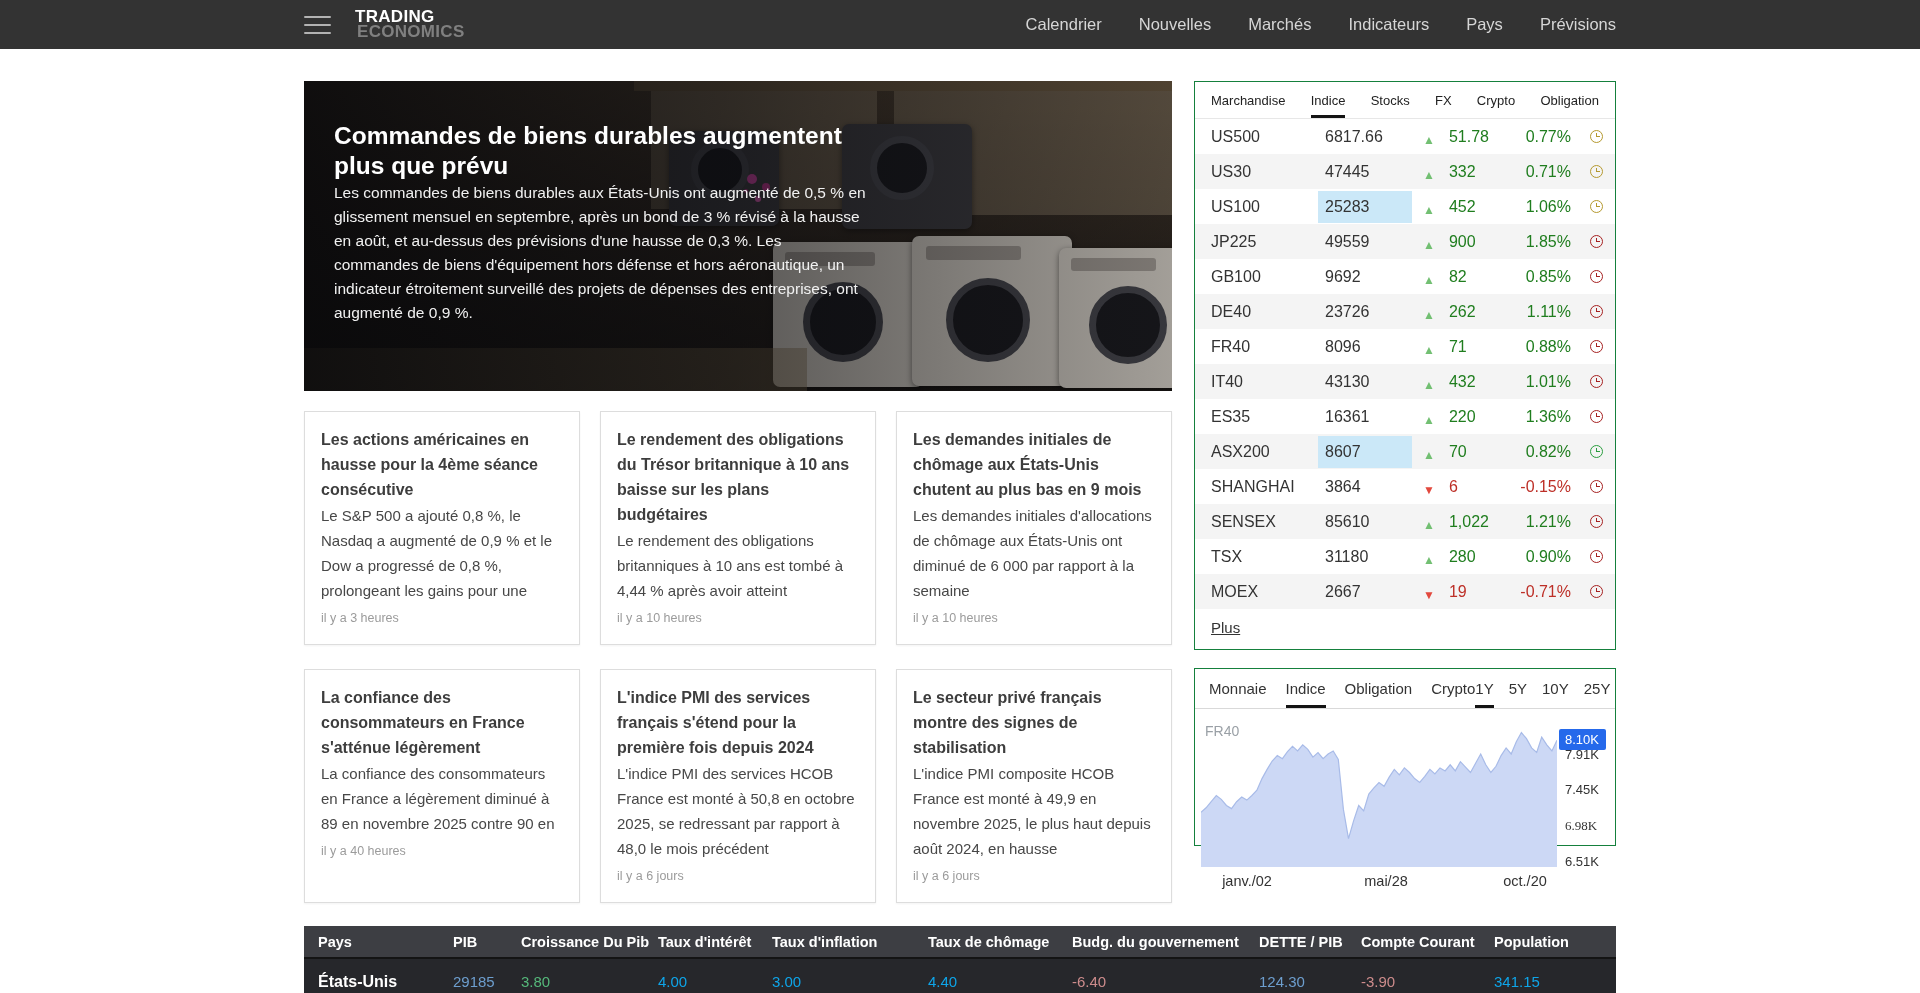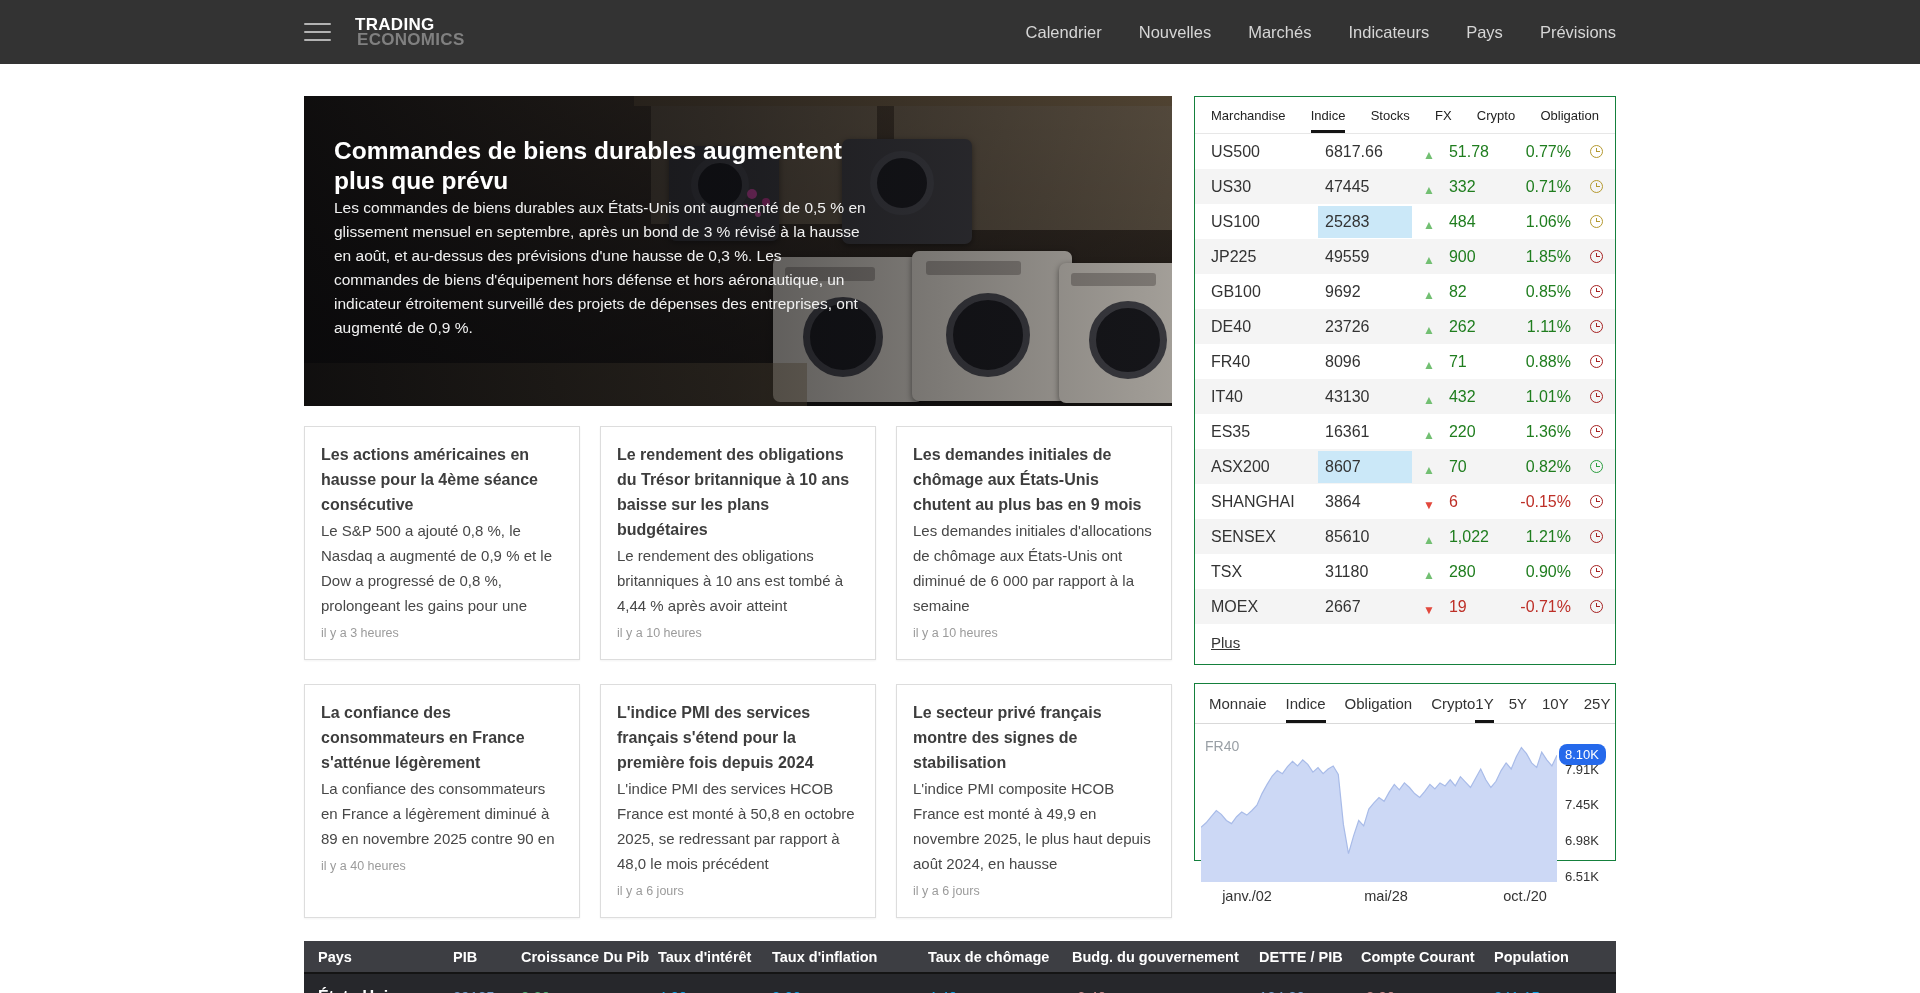--- a/index.html
+++ b/index.html
@@ -1,21 +1,21 @@
 <!DOCTYPE html>
 <html><head>
 <meta charset="utf-8">
 <style>
   *{margin:0;padding:0;box-sizing:border-box}
   html,body{width:1920px;height:993px;overflow:hidden;background:#fff;
     font-family:"Liberation Sans","DejaVu Sans",sans-serif;color:#333}
   a{text-decoration:none;color:inherit}
 
   
-  .navbar{height:64px;background:#333333;width:100%}
+  .navbar{height:49px;background:#333333;width:100%}
   .nav-inner{width:1312px;margin:0 auto;height:100%;display:flex;align-items:center}
   .burger{display:flex;flex-direction:column;gap:6px;width:27px;cursor:pointer;margin-right:24px}
   .burger i{height:2px;background:#b3b3b3;border-radius:1px}
   .logo{line-height:14px;cursor:pointer}
   .logo .l1{display:block;color:#ffffff;font-weight:bold;font-size:17px;letter-spacing:.3px}
   .logo .l2{display:block;color:#808080;font-weight:bold;font-size:17px;letter-spacing:.3px;margin-left:2px;margin-top:1px}
   .nav-links{margin-left:auto;display:flex;gap:37px}
   .nav-links a{color:#d6d6d6;font-size:16.5px}
 
   
@@ -79,21 +79,21 @@
   .chead{display:flex;align-items:stretch;height:40px;padding:0 14px;border-bottom:1px solid #d9d9d9;font-size:15px}
   .ctabs{display:flex;gap:19px}
   .ctab,.crange{display:flex;align-items:center;border-bottom:3px solid transparent;padding-top:3px;cursor:pointer;color:#333}
   .ctab.active,.crange.active{border-bottom-color:#141414}
   .cranges{margin-left:auto;display:flex;gap:15px;color:#444}
   .chart-body{position:relative;height:146px;margin:12px 6px 0 6px}
   .series-label{position:absolute;top:2px;left:4px;font-size:14px;color:#9aa0a6;z-index:3}
   #fr40-svg{position:absolute;left:0;top:0}
   #ylabels{position:absolute;left:356px;top:0;bottom:0;width:54px}
   .ylab{position:absolute;left:8px;font-size:13px;color:#333;white-space:nowrap}
-  .cur-badge{position:absolute;left:2px;background:#2569eb;color:#fff;font-size:13px;padding:3px 7px 3px 6px;border-radius:8px;z-index:4;white-space:nowrap}
+  .cur-badge{position:absolute;left:2px;background:#2569eb;color:#fff;font-size:13px;padding:3px 7px 3px 6px;border-radius:2px;z-index:4;white-space:nowrap}
   .chart-xrow{position:relative;height:20px;margin:6px 6px 0 6px}
   .xlab{position:absolute;transform:translateX(-50%);font-size:14.5px;color:#333;white-space:nowrap}
 
   
   .ticker{margin-top:23px;font-size:15px}
   .thead,.trow{display:grid;grid-template-columns:135px 68px 137px 114px 156px 144px 187px 102px 133px 1fr;align-items:center;padding-left:14px}
   .thead{background:#3d3e43;height:33px;border-bottom:2px solid #141414}
   .thead span{color:#fff;font-weight:bold;font-size:14.5px;cursor:pointer}
   .trow{background:#26272b;height:45px}
   .tcell{cursor:pointer;color:#c3cdd4}
@@ -245,21 +245,21 @@
               <span class="clockcell">
                 <i class="clock clock-y"></i>
               </span>
             </div>
 
             <div class="mrow up">
               <span class="sym">US100</span>
               <span class="price flash">25283</span>
               <span class="chgwrap">
                 <i class="arrow"></i>
-                <span class="chg">484</span>
+                <span class="chg">452</span>
               </span>
               <span class="pct">1.06%</span>
               <span class="clockcell">
                 <i class="clock clock-y"></i>
               </span>
             </div>
 
             <div class="mrow alt up">
               <span class="sym">JP225</span>
               <span class="price">49559</span>
@@ -428,21 +428,21 @@
         <div class="chart-body">
           <span class="series-label">FR40</span>
           <svg id="fr40-svg" width="356" height="146" viewBox="0 0 356 146">
             <polygon fill="#ccd8f5" points="0.0,91.4 5.1,86.8 10.2,80.7 15.3,74.5 20.3,78.4 25.4,84.5 30.5,87.6 35.6,80.7 40.7,76.1 45.8,79.1 50.9,74.5 55.9,69.2 61.0,57.6 66.1,48.4 71.2,40.0 76.3,34.6 81.4,37.7 86.5,30.7 91.5,25.4 96.6,30.0 101.7,23.8 106.8,28.4 111.9,36.1 117.0,31.5 122.1,37.7 127.1,33.0 132.2,30.0 137.3,38.4 142.4,88.4 147.5,117.6 152.6,99.9 157.7,84.5 162.7,89.9 167.8,73.0 172.9,66.9 178.0,61.5 183.1,65.3 188.2,56.1 193.3,48.4 198.3,53.8 203.4,46.9 208.5,51.5 213.6,57.6 218.7,61.5 223.8,55.3 228.9,48.4 233.9,53.0 239.0,46.9 244.1,49.9 249.2,43.8 254.3,49.9 259.4,40.7 264.5,46.1 269.5,51.5 274.6,42.3 279.7,33.0 284.8,43.8 289.9,51.5 295.0,45.3 300.1,34.6 305.1,26.9 310.2,33.0 315.3,20.7 320.4,11.5 325.5,17.7 330.6,26.9 335.7,31.5 340.7,16.1 345.8,23.8 350.9,30.0 356.0,19.2 356,146 0,146"></polygon>
             <polyline fill="none" stroke="#a8bbe8" stroke-width="1.2" points="0.0,91.4 5.1,86.8 10.2,80.7 15.3,74.5 20.3,78.4 25.4,84.5 30.5,87.6 35.6,80.7 40.7,76.1 45.8,79.1 50.9,74.5 55.9,69.2 61.0,57.6 66.1,48.4 71.2,40.0 76.3,34.6 81.4,37.7 86.5,30.7 91.5,25.4 96.6,30.0 101.7,23.8 106.8,28.4 111.9,36.1 117.0,31.5 122.1,37.7 127.1,33.0 132.2,30.0 137.3,38.4 142.4,88.4 147.5,117.6 152.6,99.9 157.7,84.5 162.7,89.9 167.8,73.0 172.9,66.9 178.0,61.5 183.1,65.3 188.2,56.1 193.3,48.4 198.3,53.8 203.4,46.9 208.5,51.5 213.6,57.6 218.7,61.5 223.8,55.3 228.9,48.4 233.9,53.0 239.0,46.9 244.1,49.9 249.2,43.8 254.3,49.9 259.4,40.7 264.5,46.1 269.5,51.5 274.6,42.3 279.7,33.0 284.8,43.8 289.9,51.5 295.0,45.3 300.1,34.6 305.1,26.9 310.2,33.0 315.3,20.7 320.4,11.5 325.5,17.7 330.6,26.9 335.7,31.5 340.7,16.1 345.8,23.8 350.9,30.0 356.0,19.2"></polyline>
           </svg>
           <div id="ylabels">
             <span class="cur-badge" id="cur-badge" style="top: 8.21053px;">8.10K</span>
           <span class="ylab" style="top: 25.8105px;">7.91K</span>
               <span class="ylab" style="top: 61.1579px;">7.45K</span>
-              <span class="ylab" style="top: 97.2737px;">6.98K</span>
+              <span class="ylab" style="top: 97.2737px; font-family: Liberation Serif, serif;">6.98K</span>
               <span class="ylab" style="top: 133.389px;">6.51K</span>
             </div>
         </div>
         <div class="chart-xrow" id="xlabels">
             <span class="xlab" style="left: 46px;">janv./02</span>
             <span class="xlab" style="left: 185px;">mai/28</span>
             <span class="xlab" style="left: 324px;">oct./20</span>
           </div>
       </section>
 

